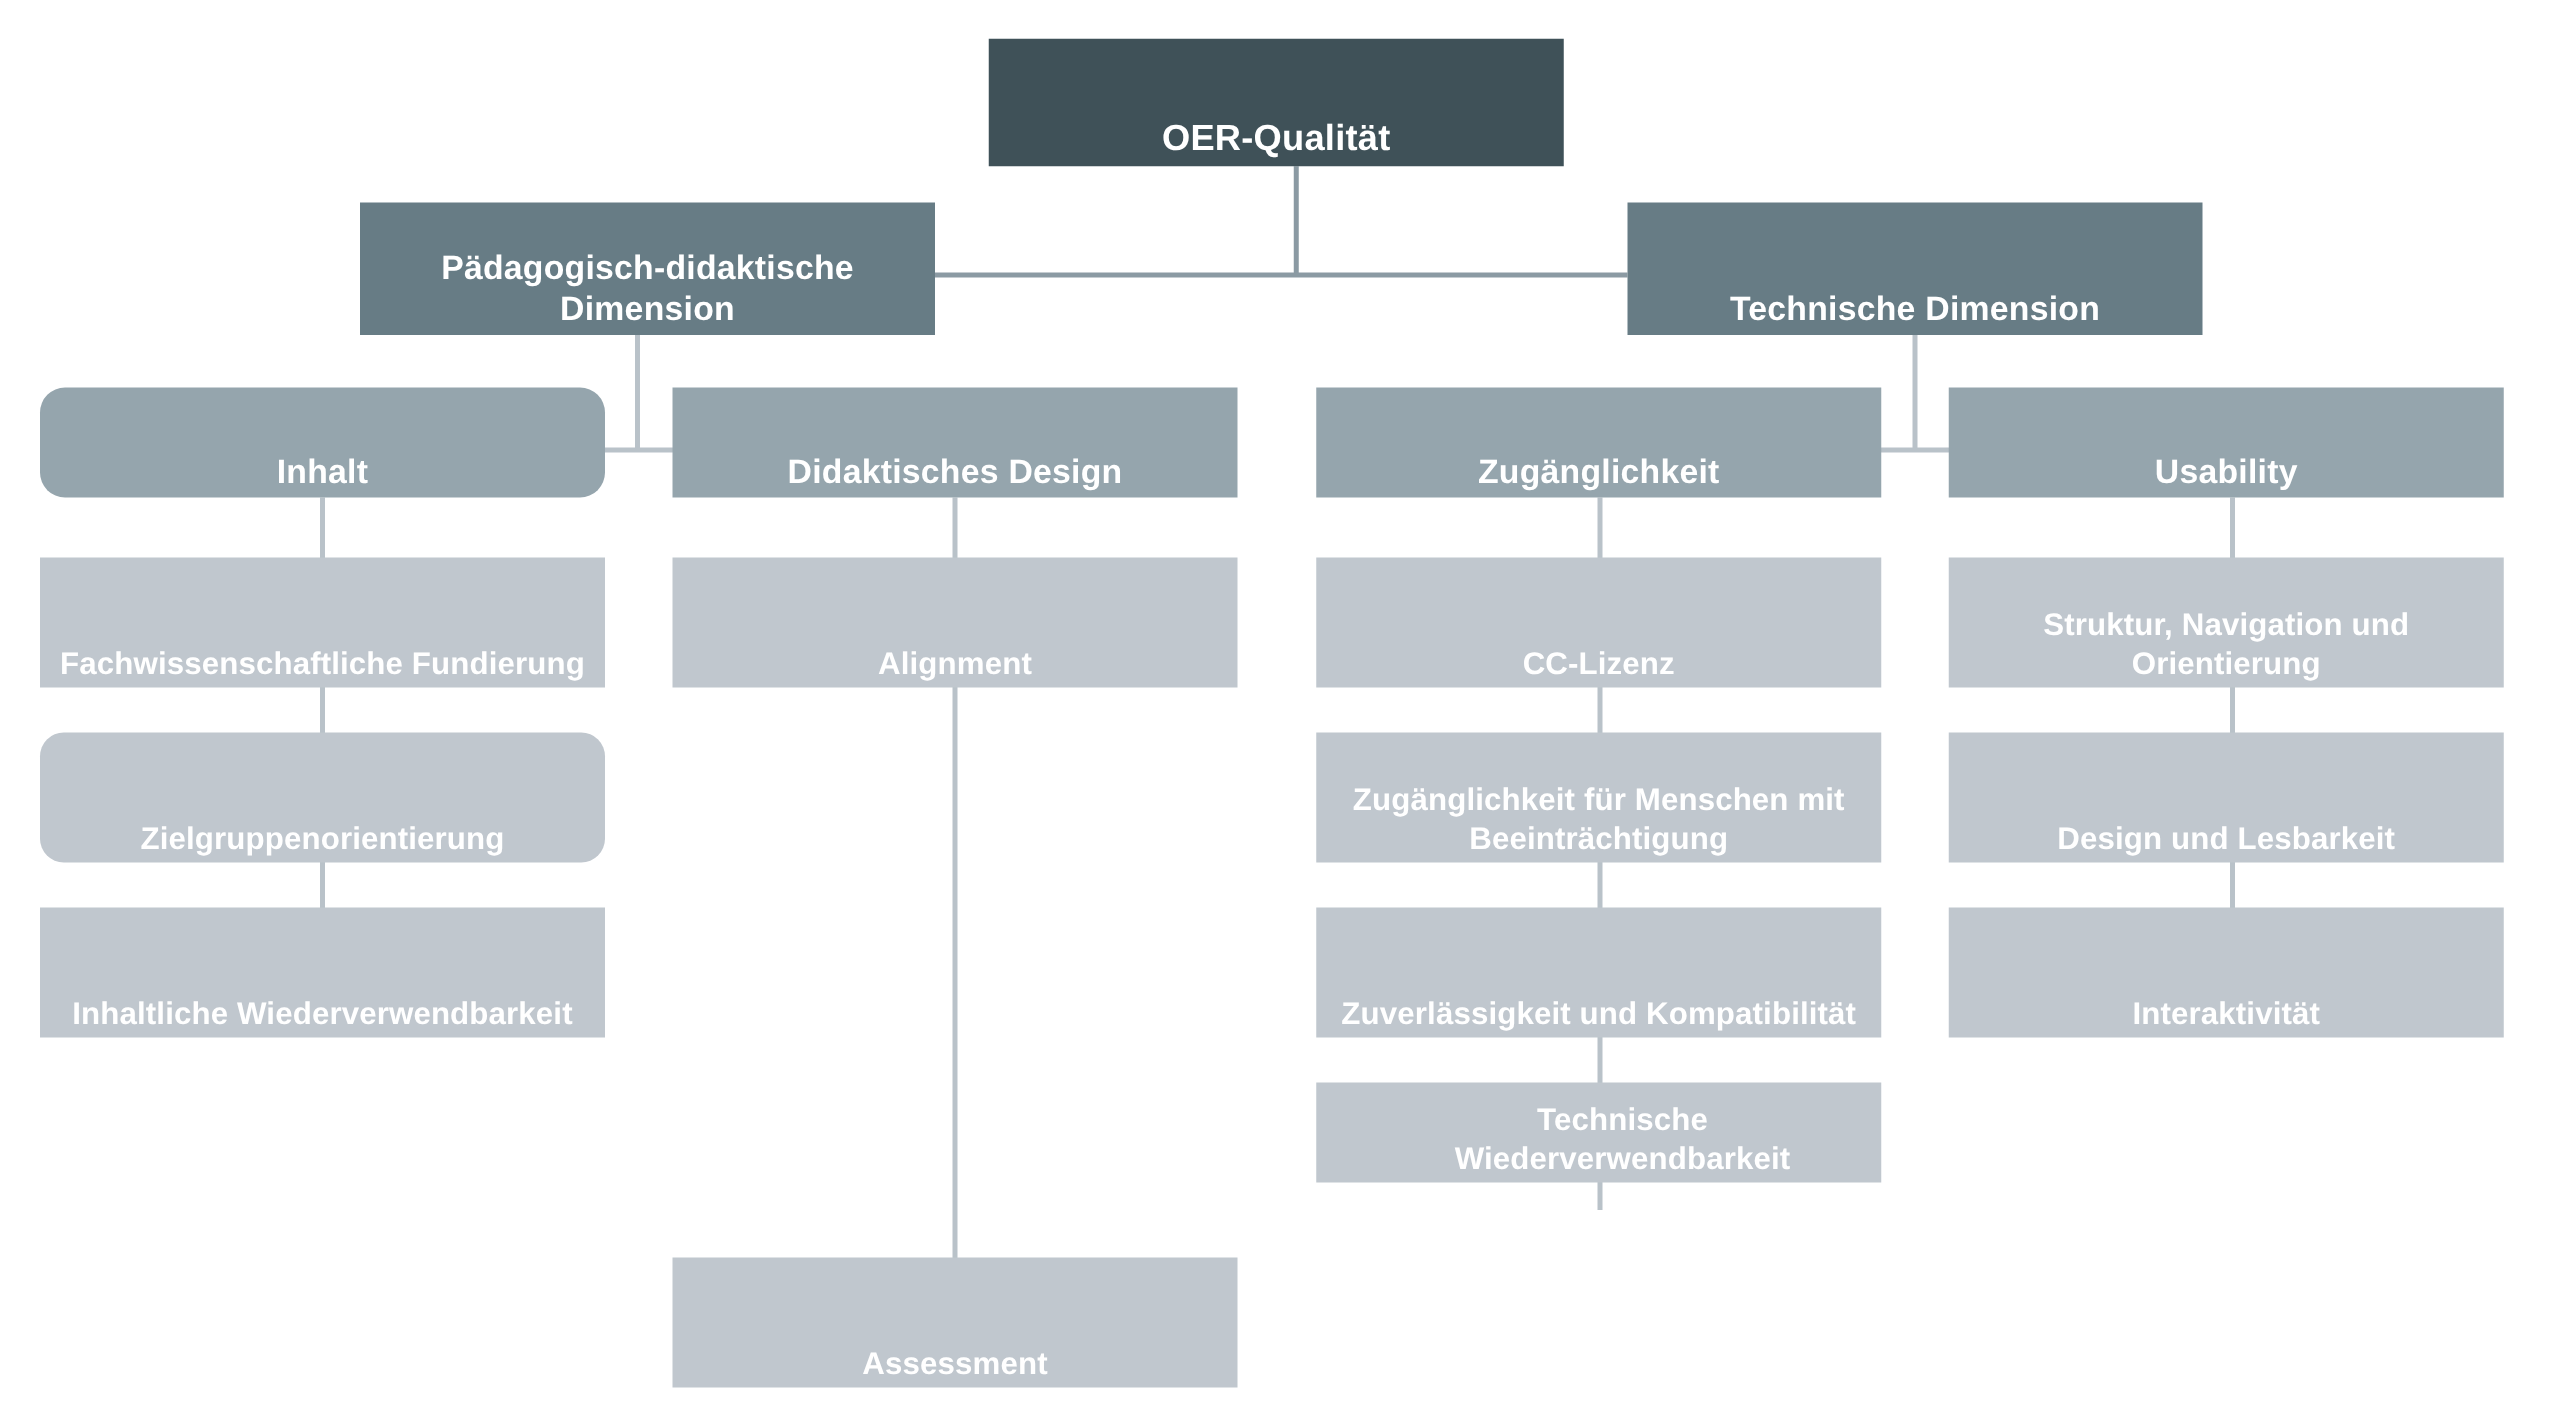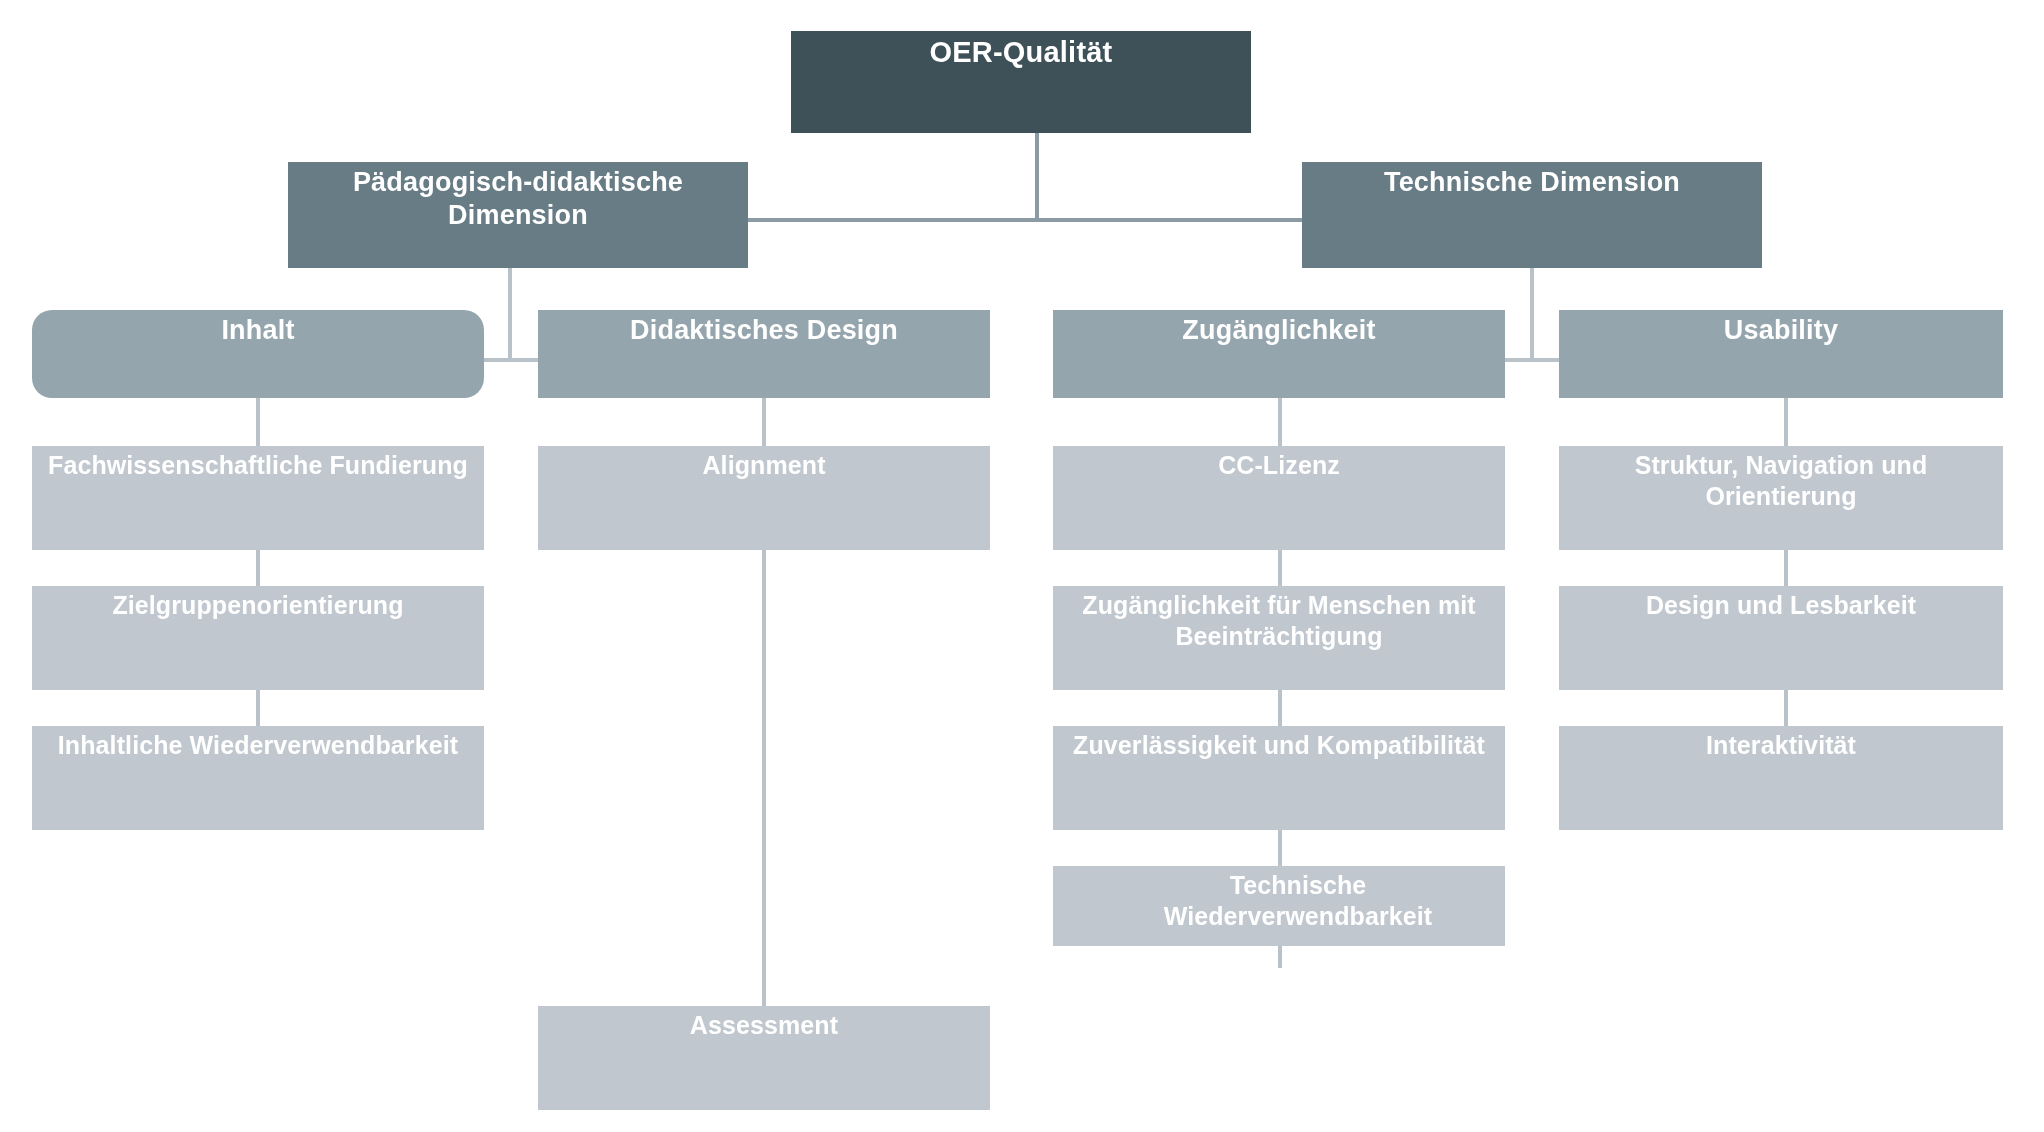--- a/index.html
+++ b/index.html
@@ -13,21 +13,21 @@
     position: relative;
     width: 2044px;
     height: 1132px;
     background: #ffffff;
     overflow: hidden;
   }
 
   .node {
     position: absolute;
     display: flex;
-    align-items: flex-start;
+    align-items: flex-end;
     justify-content: center;
     text-align: center;
     color: #ffffff;
     font-weight: bold;
     line-height: 1.22;
     padding: 4px 10px;
     z-index: 3;
   }
 
   
@@ -97,21 +97,21 @@
     <span class="node-label">Zugänglichkeit</span>
   </div>
 
   <div class="node lvl-cat" style="left:1559px; top:310px; width:444px; height:88px;">
     <span class="node-label">Usability</span>
   </div>
 
   <div class="node lvl-leaf" style="left:32px; top:446px; width:452px; height:104px;">
     <span class="node-label">Fachwissenschaftliche Fundierung</span>
   </div>
-  <div class="node lvl-leaf" style="left:32px; top:586px; width:452px; height:104px;">
+  <div class="node lvl-leaf" style="left:32px; top:586px; width:452px; height:104px;border-radius:19px;">
     <span class="node-label">Zielgruppenorientierung</span>
   </div>
   <div class="node lvl-leaf" style="left:32px; top:726px; width:452px; height:104px;">
     <span class="node-label">Inhaltliche Wiederverwendbarkeit</span>
   </div>
 
   <div class="node lvl-leaf" style="left:538px; top:446px; width:452px; height:104px;">
     <span class="node-label">Alignment</span>
   </div>
   <div class="node lvl-leaf" style="left:538px; top:1006px; width:452px; height:104px;">

